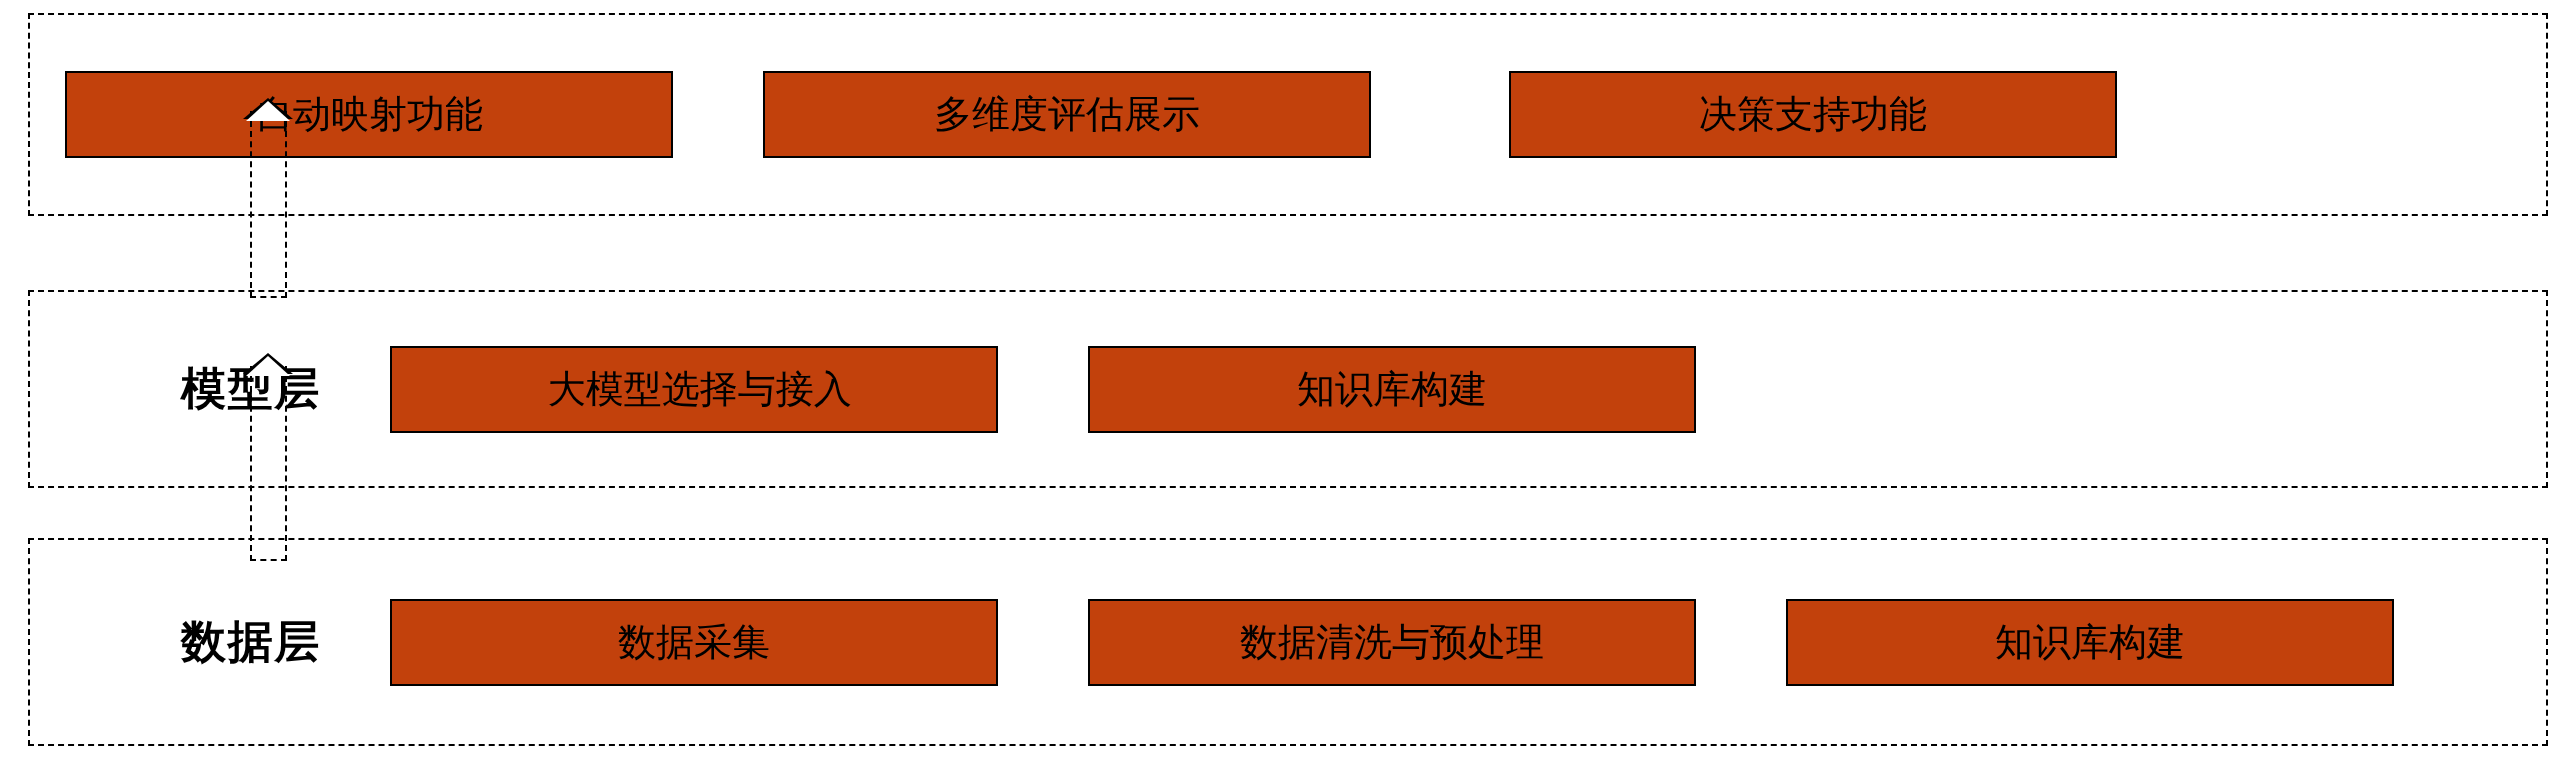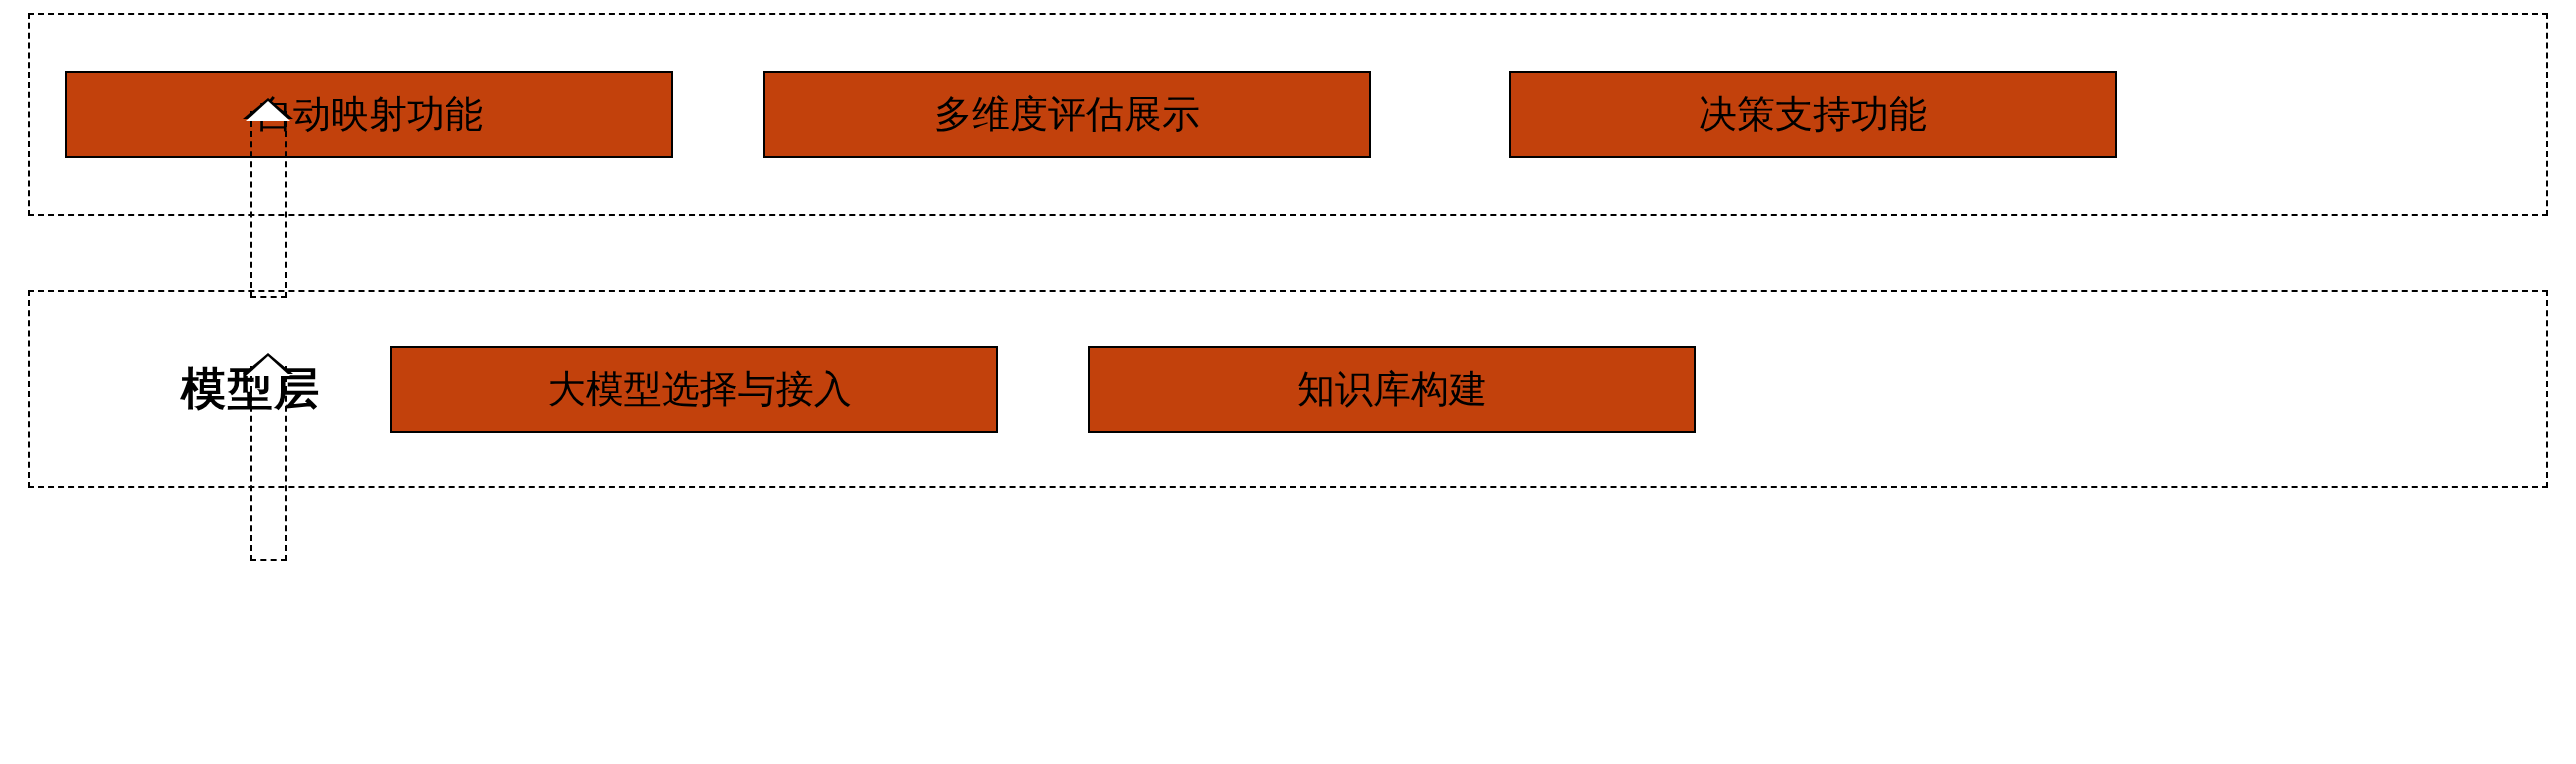--- a/index.html
+++ b/index.html
@@ -130,20 +130,28 @@
   </div>
 
   <div class="layer layer-model">
     <div class="layer-title">模型层</div>
     <div class="boxes">
       <div class="node w-model-1">大模型选择与接入</div>
       <div class="node w-model-2">知识库构建</div>
     </div>
   </div>
 
+  <div class="layer layer-data">
+    <div class="layer-title">数据层</div>
+    <div class="boxes">
+      <div class="node w-data-1">数据采集</div>
+      <div class="node w-data-2">数据清洗与预处理</div>
+      <div class="node w-data-3">知识库构建</div>
+    </div>
+  </div>
 
   <div class="arrow arrow-1">
     <div class="shaft"></div>
     <div class="head"></div>
     <div class="head-inner"></div>
   </div>
   <div class="arrow arrow-2">
     <div class="shaft"></div>
     <div class="head"></div>
     <div class="head-inner"></div>

